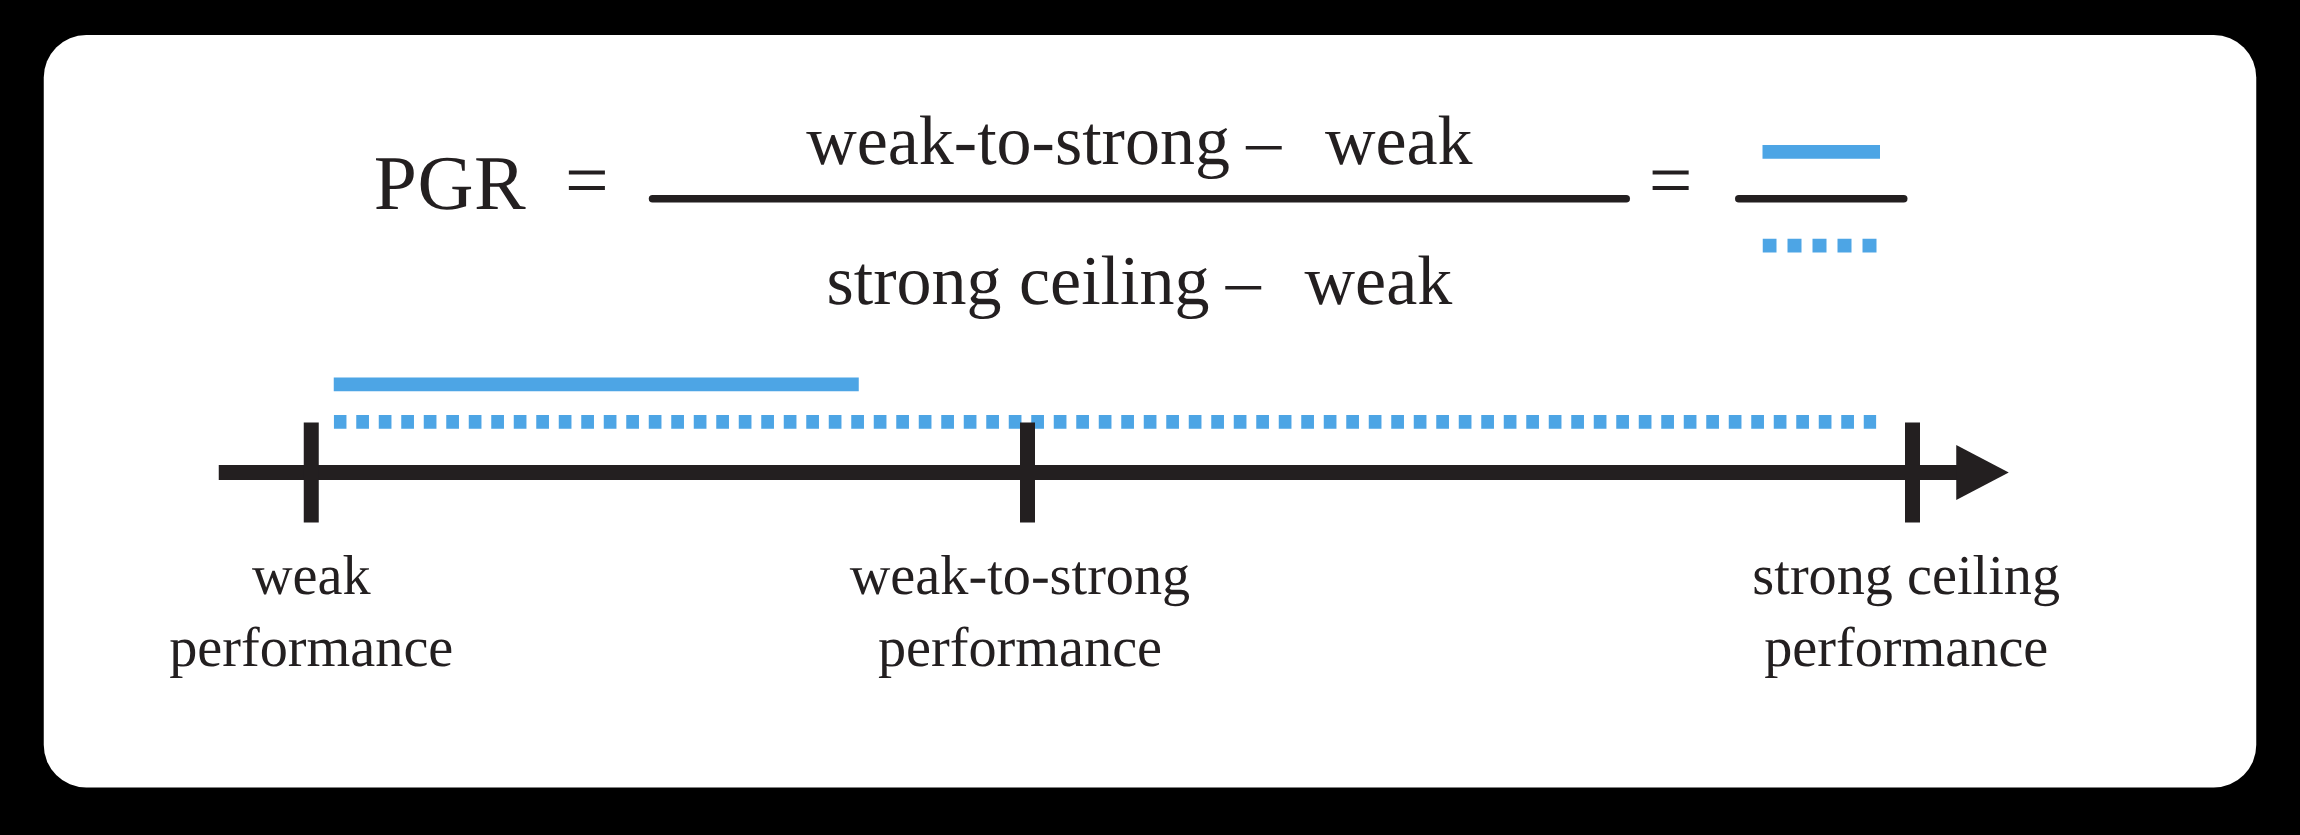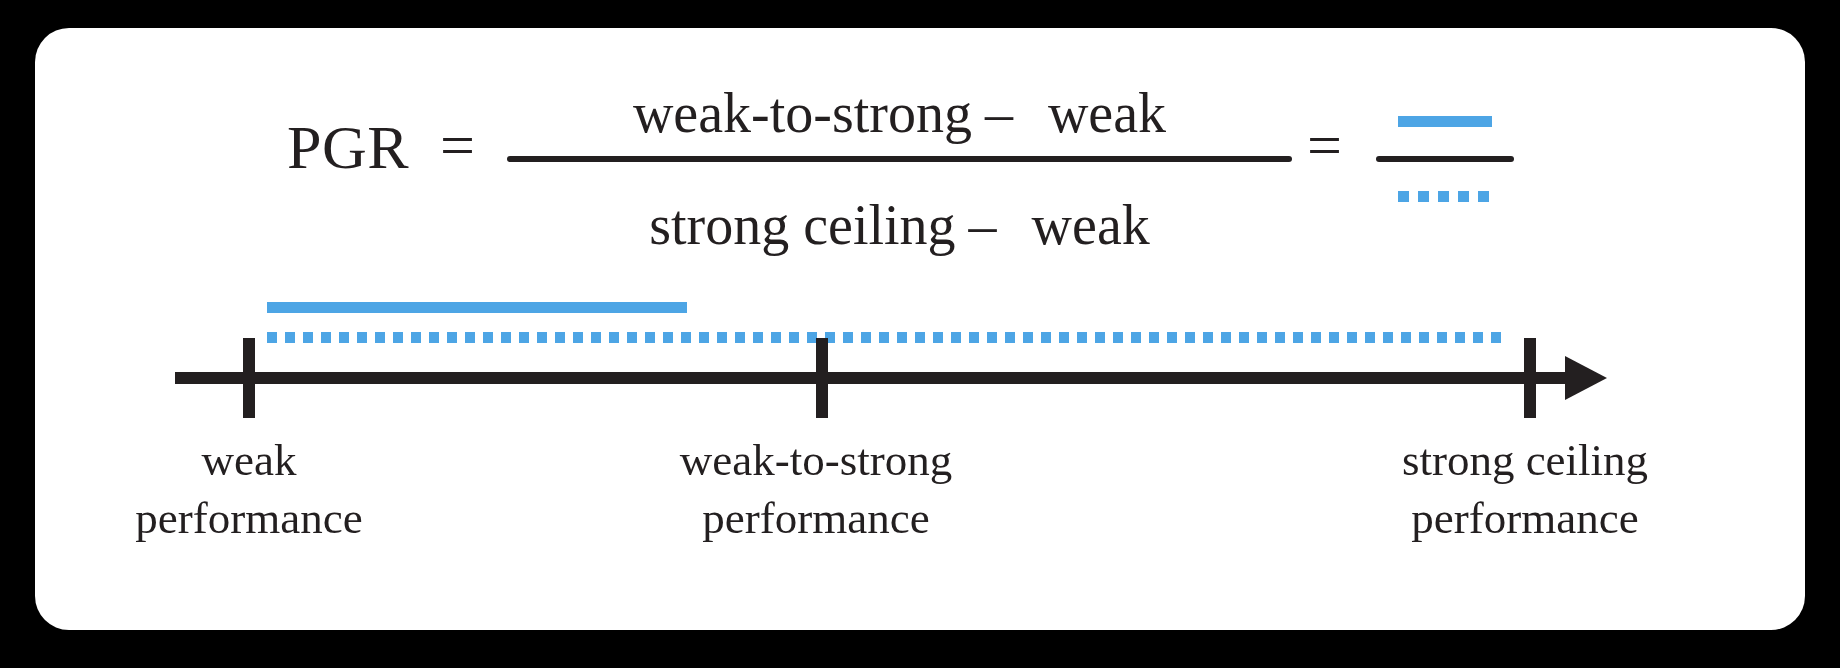--- a/index.html
+++ b/index.html
@@ -27,21 +27,21 @@
     top: 28px;
     width: 1770px;
     height: 602px;
     background: #ffffff;
     border-radius: 34px;
   }
 
   
   #formula {
     position: absolute;
-    left: 0;
+    left: 12px;
     top: 0;
     width: 1538px;
     height: 230px;
     padding-left: 16px;
   }
 
   .serif {
     font-family: "Liberation Serif", serif;
     color: #231f20;
   }

